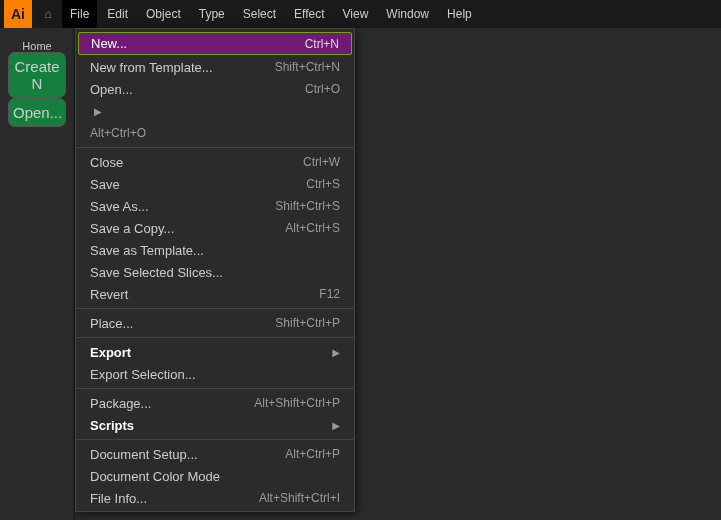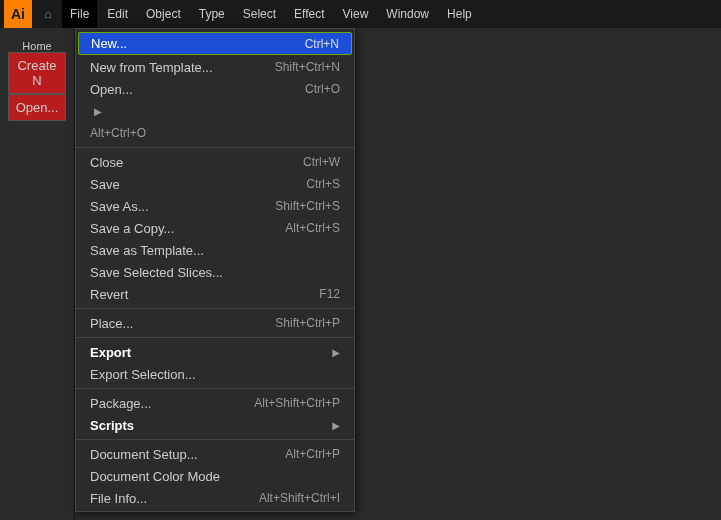--- a/index.html
+++ b/index.html
@@ -79,25 +79,25 @@
 
     .sidebar-home {
       font-size: 11px;
       color: #cccccc;
       cursor: pointer;
     }
 
     .sidebar-btn {
       width: 58px;
       padding: 5px 4px;
-      background: #b91c1c;
+      background: #15803d;
       border: 1px solid #555;
-      border-radius: 1px;
-      color: #cccccc;
-      font-size: 13px;
+      border-radius: 7px;
+      color: #cccccc;
+      font-size: 15px;
       text-align: center;
       cursor: pointer;
     }
 
     
     .dropdown-overlay {
       position: absolute;
       top: 28px;
       left: 75px;
       width: 280px;
@@ -110,21 +110,21 @@
 
     .menu-row {
       display: flex;
       align-items: center;
       padding: 3px 14px;
       cursor: pointer;
       position: relative;
       min-height: 22px;
     }
     .menu-row.highlighted {
-      background: #1d4ed8;
+      background: #701a75;
       border: 1px solid #6aaa00;
       margin: 1px 2px;
       padding: 3px 12px;
       border-radius: 2px;
     }
 
     .menu-row-label {
       flex: 1;
       color: #cccccc;
       font-size: 13px;

